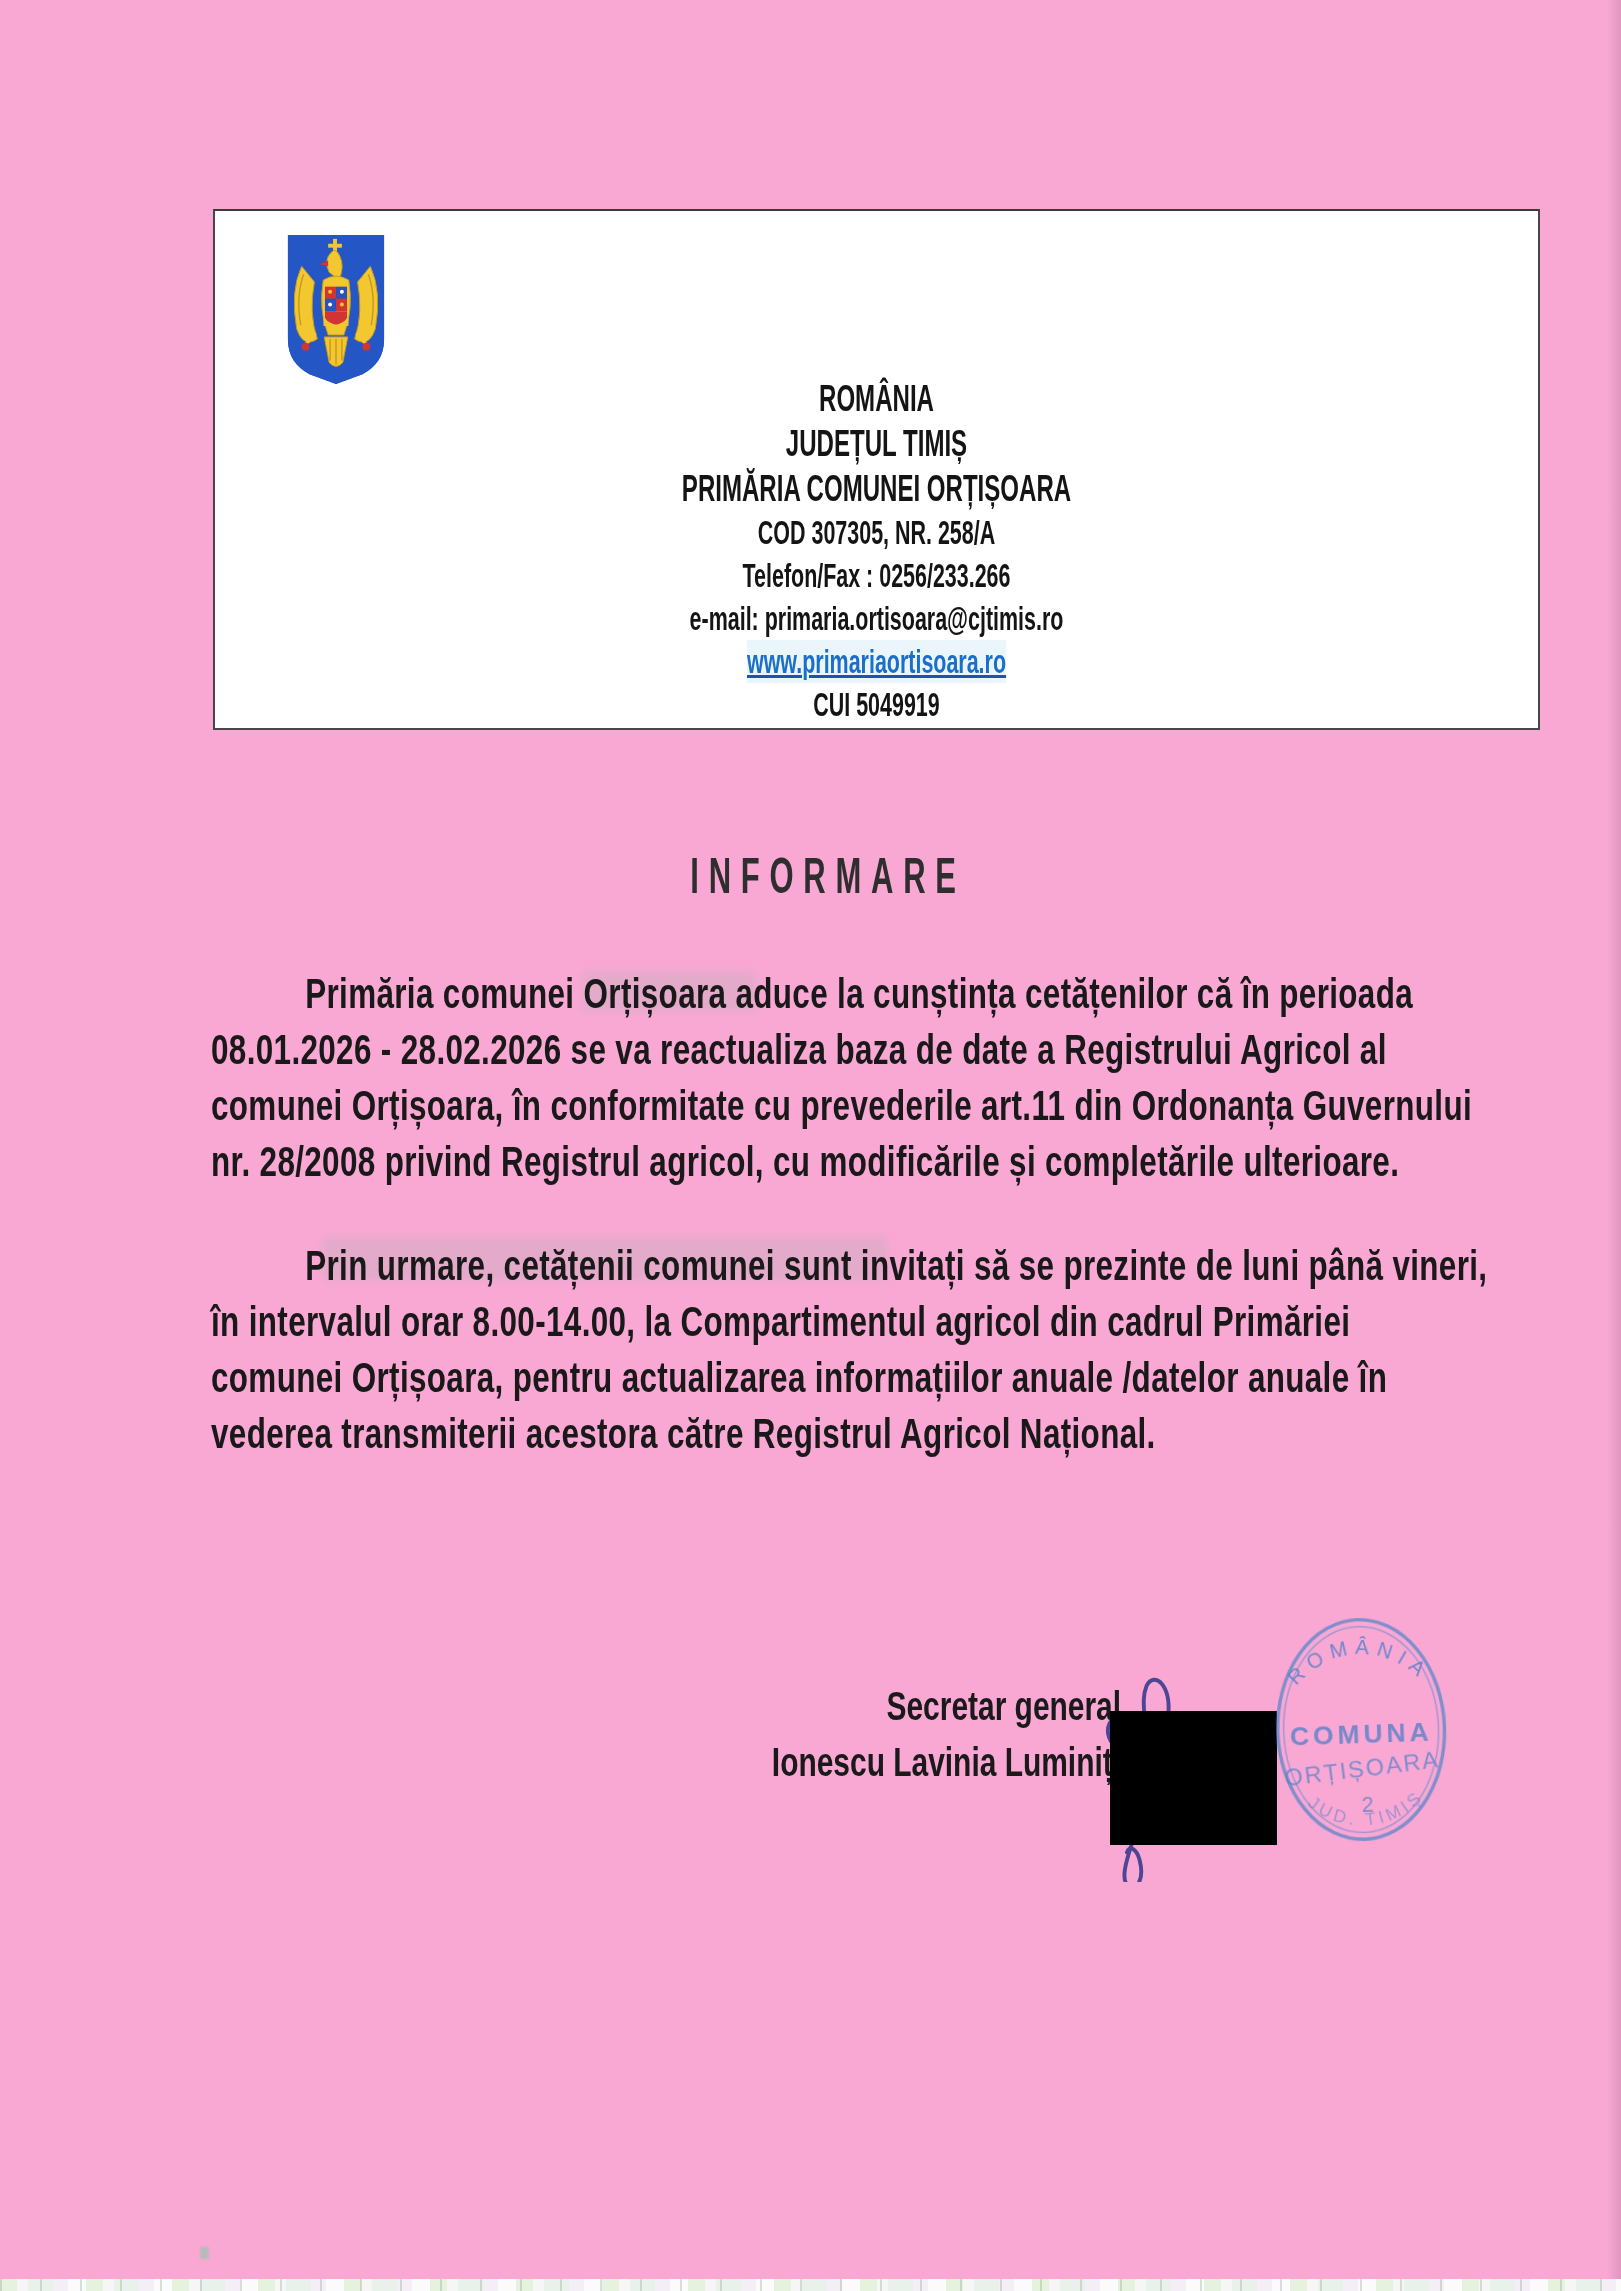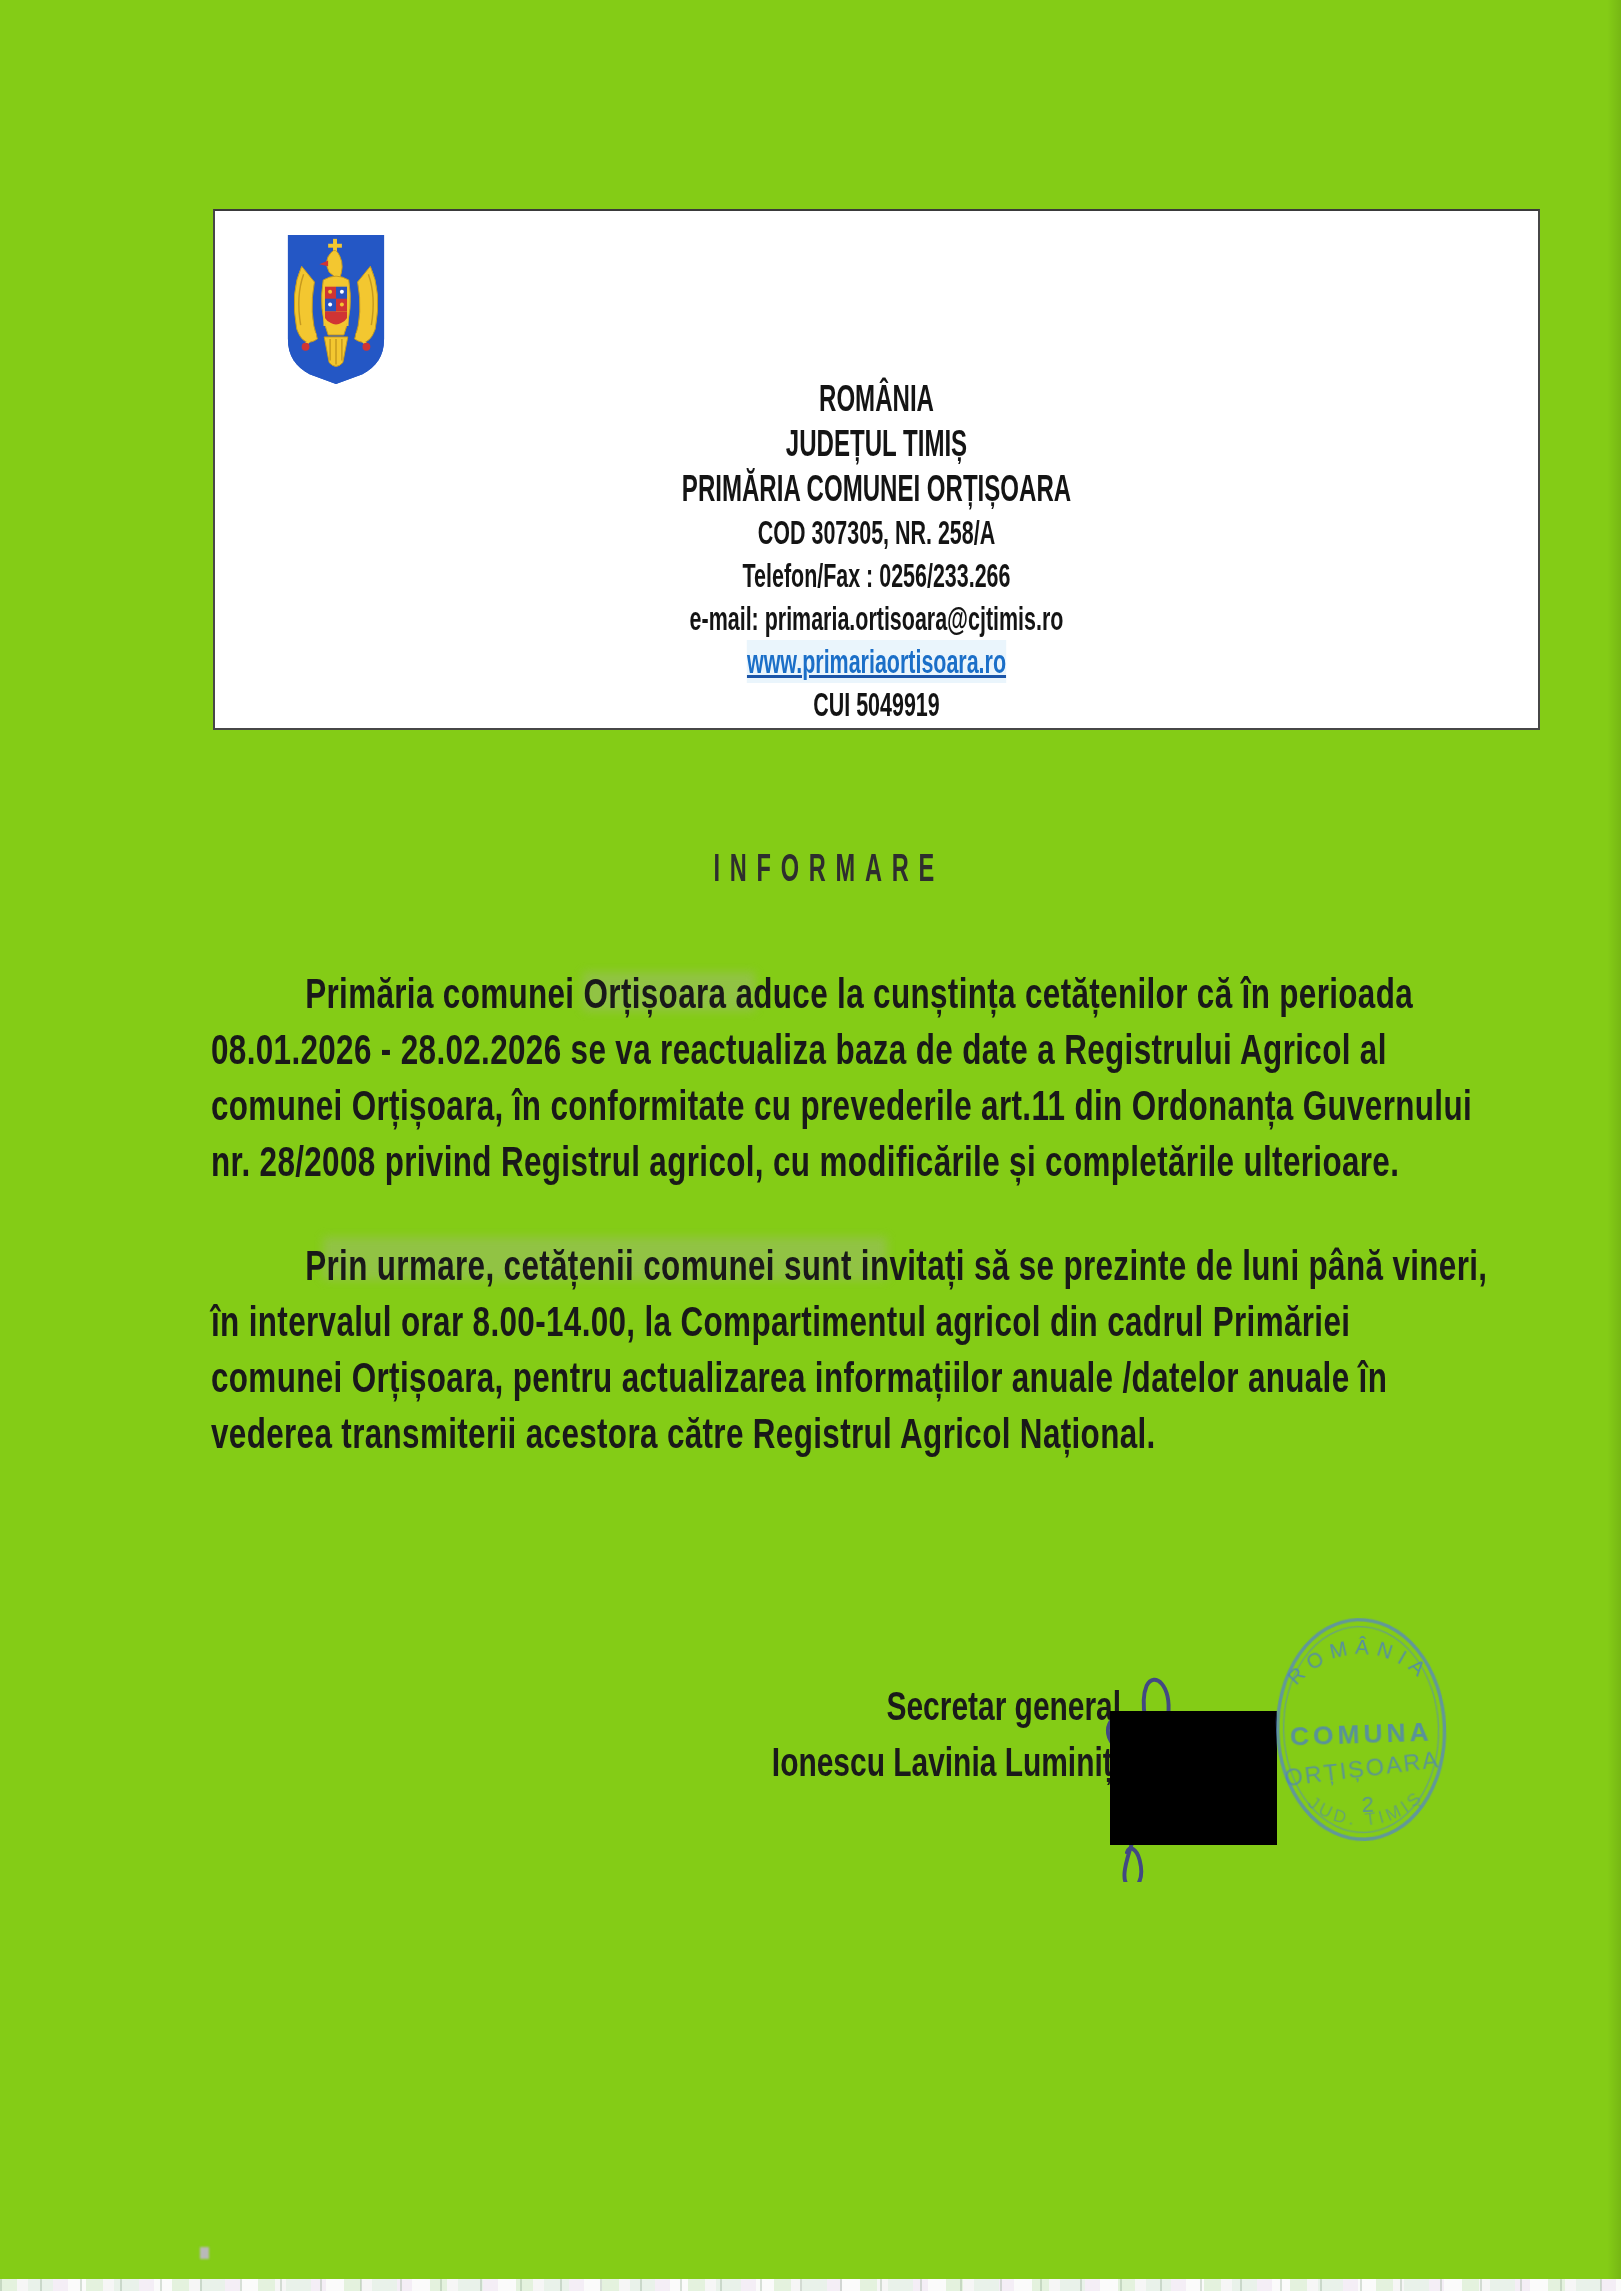--- a/index.html
+++ b/index.html
@@ -1,17 +1,17 @@
 <!DOCTYPE html>
 <html><head>
 <meta charset="utf-8">
 <style>
   html,body{margin:0;padding:0;background:#9a9a9a;}
   #page{
-    position:relative;width:1621px;height:2292px;background:#84cc16;
+    position:relative;width:1621px;height:2292px;background:#f9a8d4;
     overflow:hidden;font-family:"Liberation Sans",sans-serif;color:#1c1c1c;
   }
   
   .edge-band{position:absolute;top:0;right:0;width:13.7px;height:100%;
     background:linear-gradient(to right,rgba(0,0,0,0),rgba(0,0,0,0.10));}
   .noise-band{position:absolute;left:0;bottom:0;width:100%;height:12.7px;
     background:
       repeating-linear-gradient(90deg,rgba(120,150,120,.28) 0 2px,rgba(0,0,0,0) 2px 40px),
       repeating-linear-gradient(90deg,#e4f2de 0 16.7px,#f6f6f6 16.7px 28px,#e9f2ea 28px 53px,#f4eef6 53px 68px,#fbfbfb 68px 86px);
     filter:blur(0.4px);}
@@ -24,21 +24,21 @@
   .hdr-text{position:absolute;left:0;top:165px;width:100%;text-align:center;
     font-weight:700;color:#141414;}
   .hline{transform:scaleX(.65);transform-origin:50% 50%;white-space:nowrap;}
   .hl-lg{font-size:37px;line-height:45px;}
   .hl-sm{font-size:33px;line-height:43px;}
   .hlink{color:#1b6fc8;text-decoration:underline;text-decoration-color:#1b55a8;
     background:rgba(170,215,245,.25);display:inline-block;}
 
   
   .title{position:absolute;left:211px;top:847px;width:1235px;text-align:center;
-    font-size:38px;font-weight:700;color:#2e2e2e;}
+    font-size:50px;font-weight:700;color:#2e2e2e;}
   .title span{display:inline-block;letter-spacing:15.7px;transform:scaleX(.62);transform-origin:50% 50%;white-space:nowrap;}
 
   
   .para{position:absolute;left:211px;font-size:43px;font-weight:700;color:#191919;}
   .para .tline{transform:scaleX(.73);transform-origin:0 50%;white-space:nowrap;
     line-height:56px;letter-spacing:0.5px;}
   .para .tline:first-child{padding-left:129px;}
   #para1{top:965px;}
   #para2{top:1237px;}
   .smudge{position:absolute;background:rgba(175,175,175,.30);filter:blur(4.9px);}

